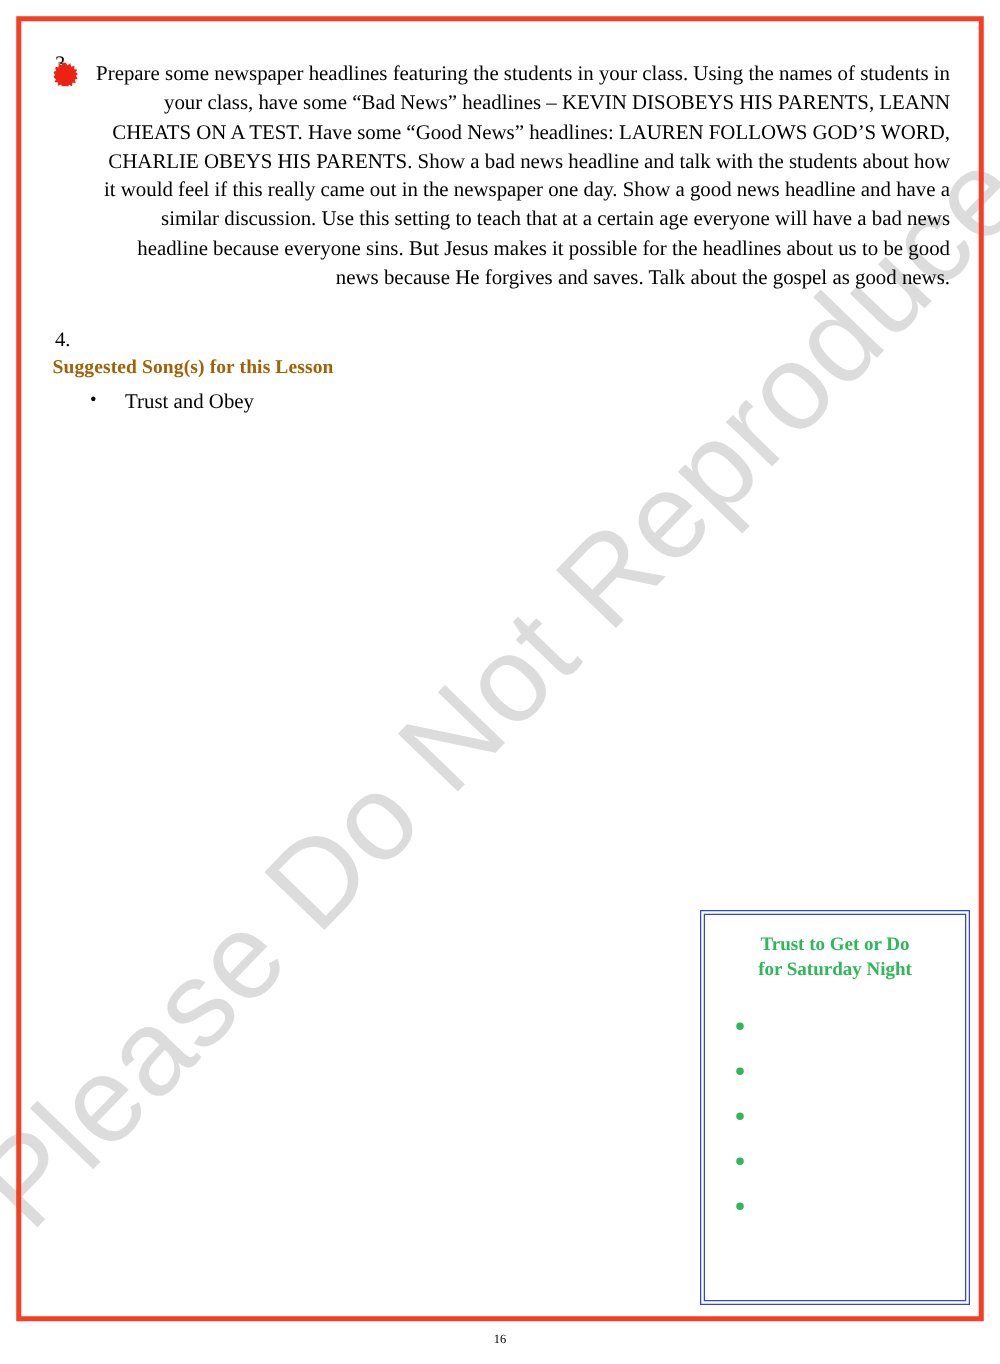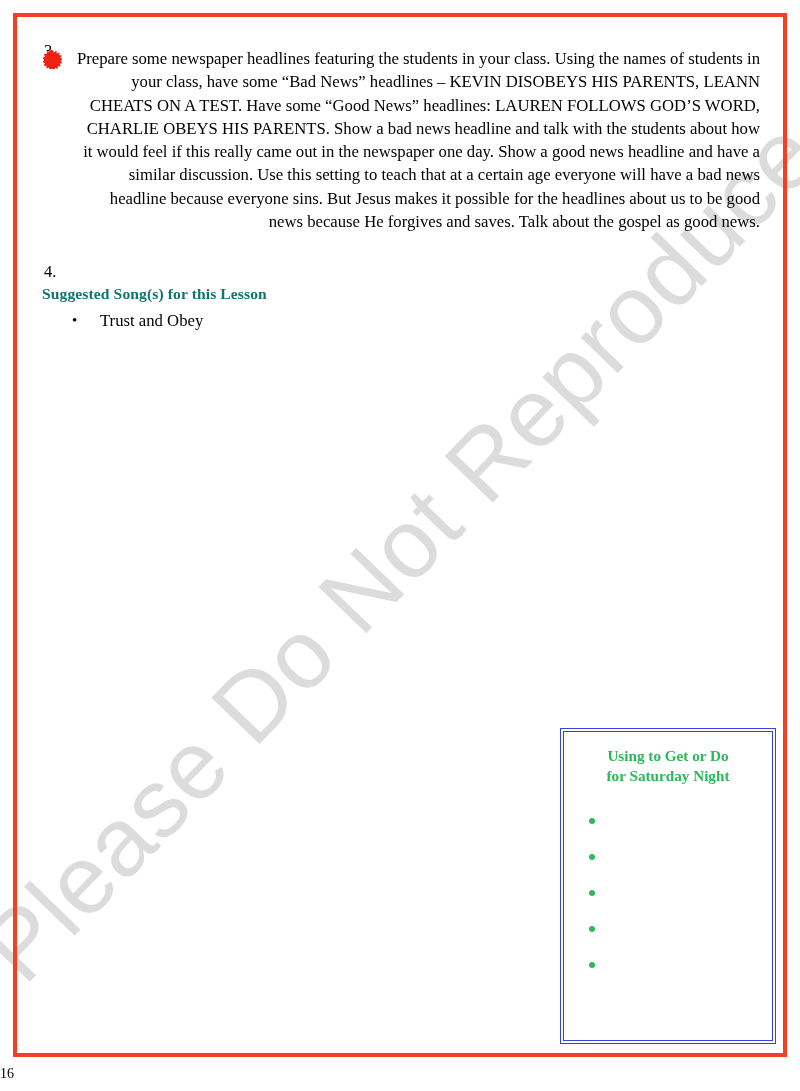--- a/index.html
+++ b/index.html
@@ -96,21 +96,21 @@
 
   .gap-lg { height: 28px; }
   .gap-md { height: 22px; }
 
   
   .section-heading {
     margin-top: 0;
     font-family: "Liberation Serif", "DejaVu Serif", serif;
     font-weight: bold;
     font-size: 15.6px;
-    color: #0f766e;
+    color: #a16207;
     letter-spacing: 0.1px;
   }
 
   .song-list {
     margin: 6px 0 0 0;
     padding: 0;
     list-style: none;
   }
   .song-list li {
     position: relative;
@@ -164,22 +164,22 @@
     width: 6px; height: 6px;
     border-radius: 50%;
     background: #2eb857;
   }
 
   
   #page-number {
     position: absolute;
     left: 0; top: 1066px;
     width: 800px;
-    text-align: left;
-    font-size: 14px;
+    text-align: center;
+    font-size: 10px;
     z-index: 6;
   }
 </style>
 </head>
 <body>
 
 <div id="watermark">
   <div class="wm-text">Please Do Not Reproduce</div>
 </div>
 
@@ -215,21 +215,21 @@
       <span class="li-bullet">•</span>
       <span>Trust and Obey</span>
     </li>
   </ul>
 
 </div>
 
 <div id="things-box">
   <div class="inner">
     <div class="box-title">
-      <div>Using to Get or Do</div>
+      <div>Trust to Get or Do</div>
       <div>for Saturday Night</div>
     </div>
     <ul class="box-list">
       <li>
           <span class="gbullet"></span>
         </li>
       <li>
           <span class="gbullet"></span>
         </li>
       <li>

